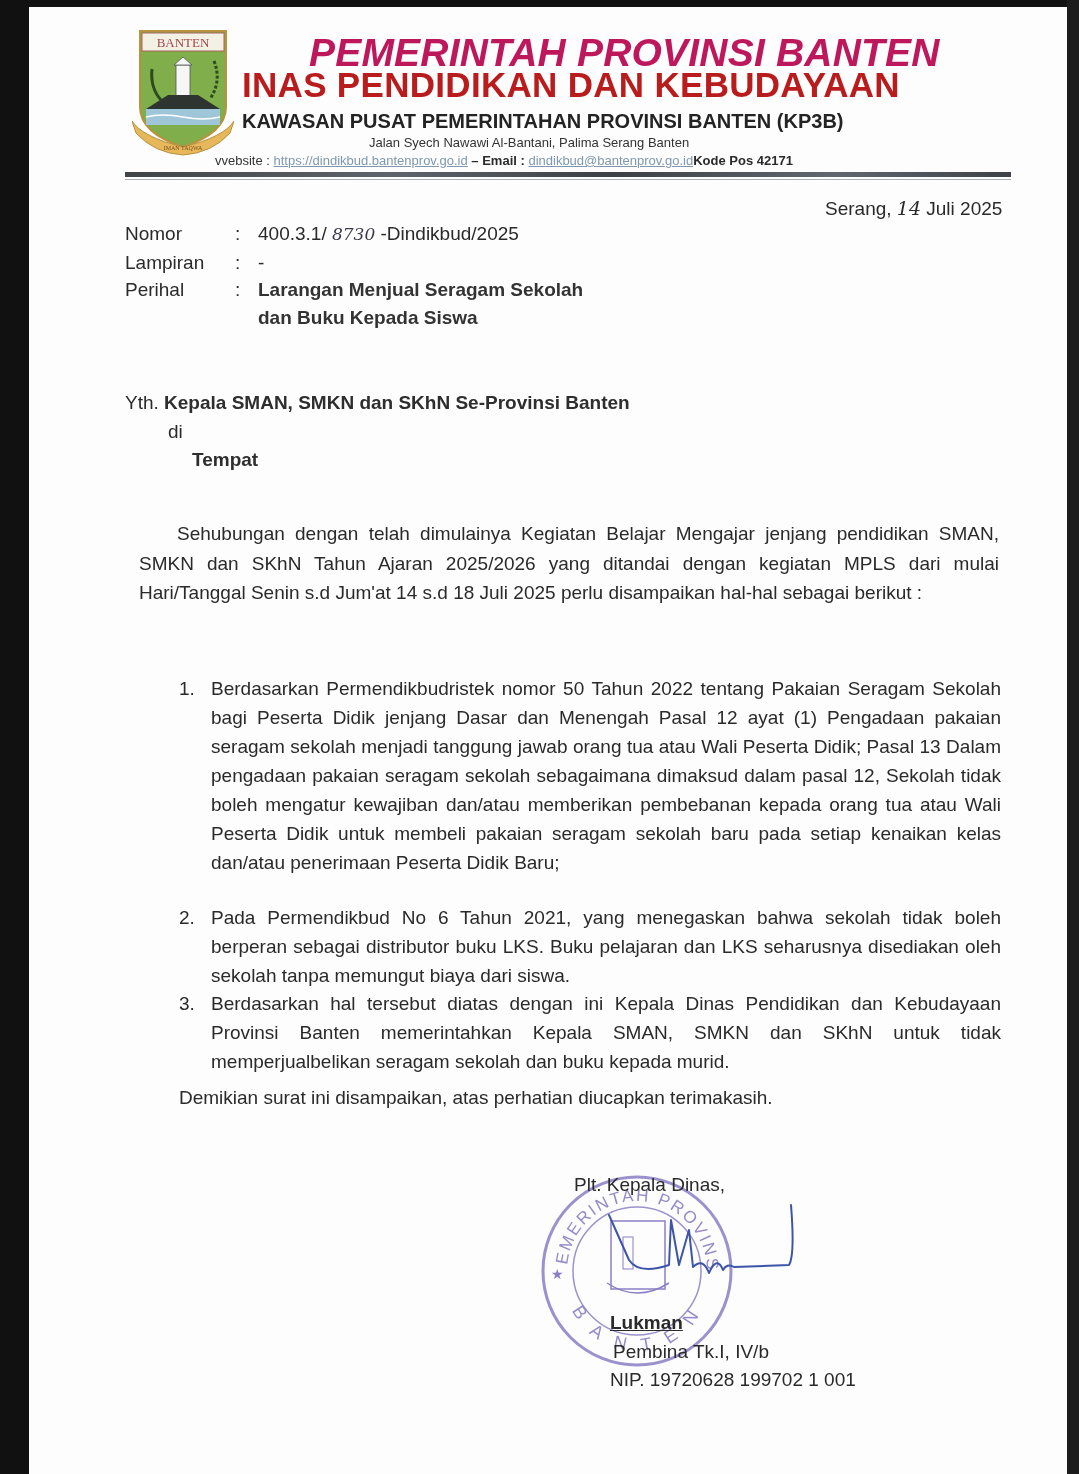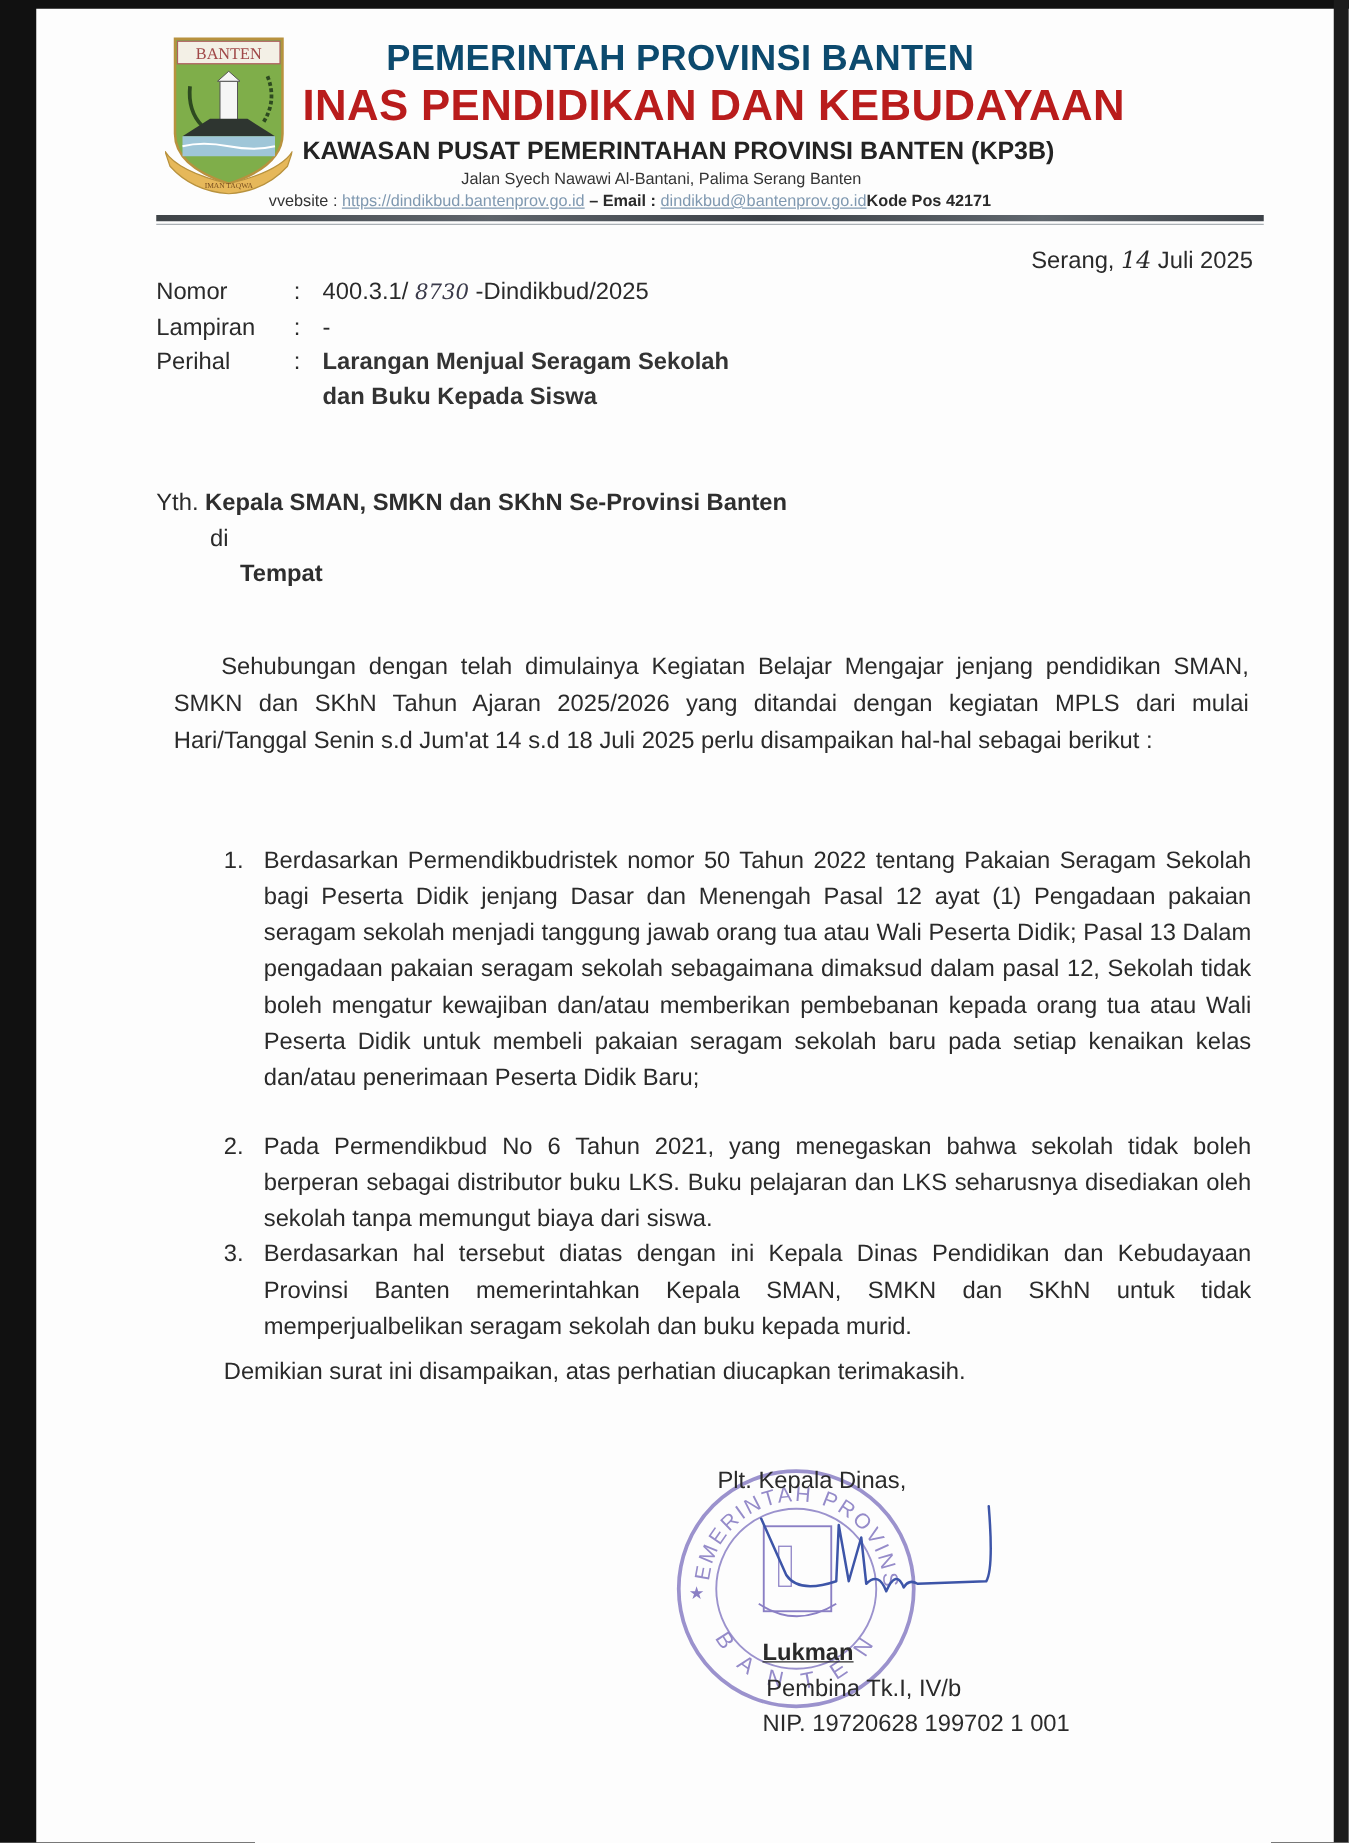--- a/index.html
+++ b/index.html
@@ -8,21 +8,21 @@
 
     .page {
       position: absolute; left: 5px; top: 7px; width: 1068px; height: 1467px;
       background: #fdfdfd;
       margin-left: 24px;
     }
     .right-edge { position: absolute; right: 0; top: 0; width: 12px; height: 1474px; background: #1c1c1c; }
 
     
     .logo { position: absolute; left: 103px; top: 22px; width: 102px; height: 128px; }
-    .lh-line1 { position: absolute; left: 280px; top: 24px; font-size: 29px; font-weight: bold; color: #0c4a6e; letter-spacing: 0.2px; }
+    .lh-line1 { position: absolute; left: 280px; top: 24px; font-size: 39px; font-weight: bold; color: #be185d; letter-spacing: 0.2px; font-style: italic; }
     .lh-line2 { position: absolute; left: 213px; top: 58px; font-size: 35px; font-weight: bold; color: #b91c1c; letter-spacing: 0.3px; }
     .lh-line3 { position: absolute; left: 213px; top: 103px; font-size: 20px; font-weight: bold; color: #232323; }
     .lh-address { position: absolute; left: 340px; top: 128px; font-size: 13px; color: #333; }
     .lh-contact { position: absolute; left: 186px; top: 146px; font-size: 13px; color: #333; white-space: nowrap; }
     .lh-contact .lnk { color: #7f98b0; text-decoration: underline; }
     .lh-contact .strong { font-weight: bold; color: #2a2a2a; }
     .rule-thick { position: absolute; left: 96px; top: 165px; width: 886px; height: 5px; background: linear-gradient(90deg,#3f4448,#5e646b 30%,#3b4046 55%,#60676e 80%,#3d4248); }
     .rule-thin { position: absolute; left: 96px; top: 172px; width: 886px; height: 1px; background: #aab0b5; }
 
     

